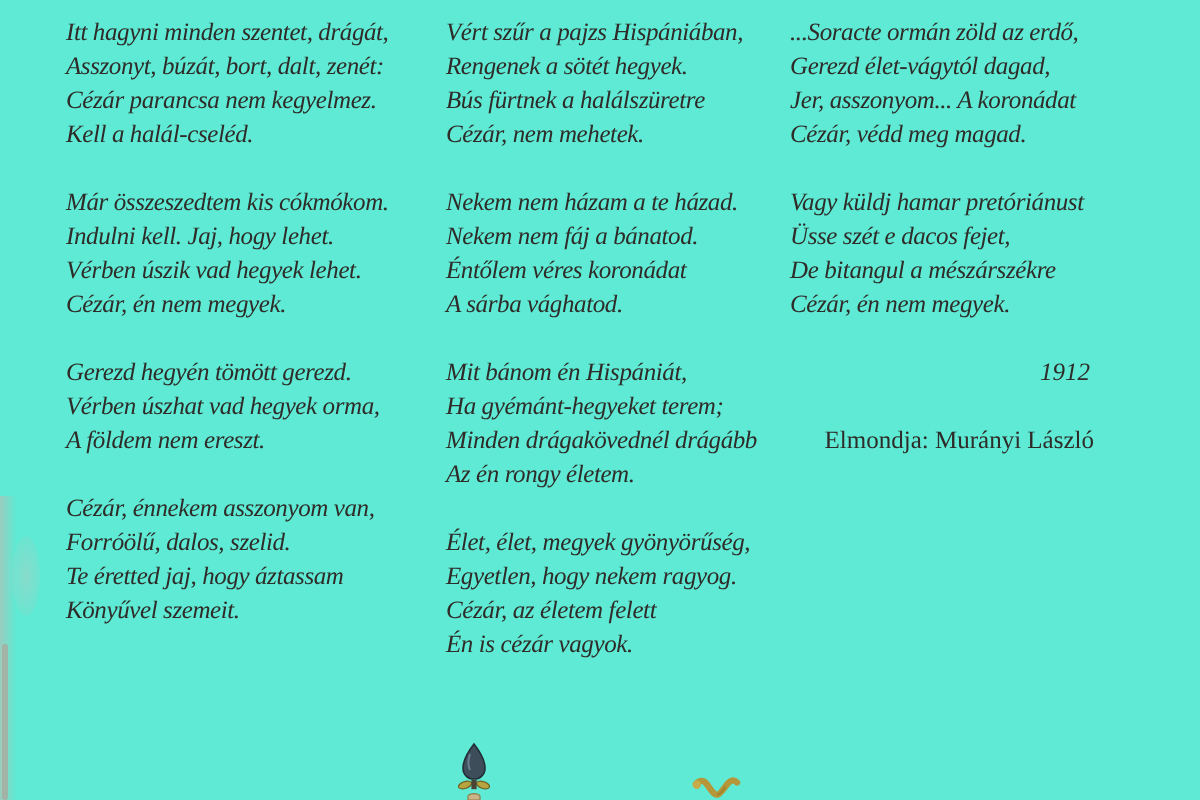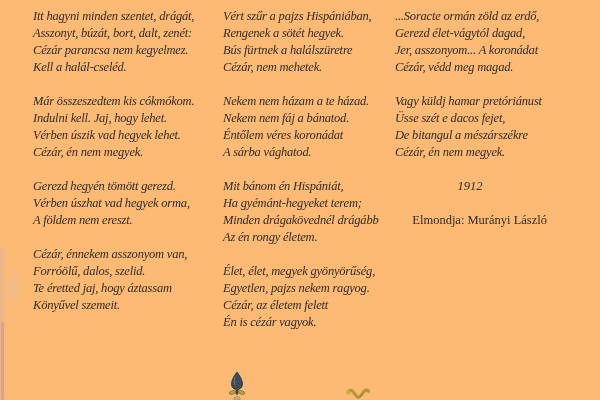--- a/index.html
+++ b/index.html
@@ -1,41 +1,41 @@
 <!DOCTYPE html>
 <html><head>
 <meta charset="utf-8">
 <style>
   html, body { margin: 0; padding: 0; background: #e9e7e2; }
   .page {
     position: relative;
     width: 600px;
     height: 400px;
-    background: #fdba74;
+    background: #5eead4;
     overflow: hidden;
     font-family: "Liberation Serif", serif;
     color: #2e2b28;
   }
   .col { position: absolute; top: 8px; }
   .col-1 { left: 33px; }
   .col-2 { left: 223px; }
   .col-3 { left: 395px; width: 152px; }
   .stanza { margin-bottom: 17px; }
   .line {
     font-style: italic;
     font-size: 12.5px;
     line-height: 17px;
     letter-spacing: -0.2px;
     white-space: nowrap;
   }
   .date {
     font-style: italic;
     font-size: 12.5px;
     line-height: 17px;
-    text-align: center;
+    text-align: right;
     padding-right: 2px;
   }
   .credit {
     font-style: normal;
     font-size: 12.5px;
     line-height: 17px;
     margin-top: 17px;
     margin-left: 3px;
     white-space: nowrap;
     text-align: right;
@@ -109,21 +109,21 @@
       <div class="line">A sárba vághatod.</div>
     </div>
     <div class="stanza">
       <div class="line">Mit bánom én Hispániát,</div>
       <div class="line">Ha gyémánt-hegyeket terem;</div>
       <div class="line">Minden drágakövednél drágább</div>
       <div class="line">Az én rongy életem.</div>
     </div>
     <div class="stanza">
       <div class="line">Élet, élet, megyek gyönyörűség,</div>
-      <div class="line">Egyetlen, pajzs nekem ragyog.</div>
+      <div class="line">Egyetlen, hogy nekem ragyog.</div>
       <div class="line">Cézár, az életem felett</div>
       <div class="line">Én is cézár vagyok.</div>
     </div>
   </div>
 
   <div class="col col-3">
     <div class="stanza">
       <div class="line">...Soracte ormán zöld az erdő,</div>
       <div class="line">Gerezd élet-vágytól dagad,</div>
       <div class="line">Jer, asszonyom... A koronádat</div>

